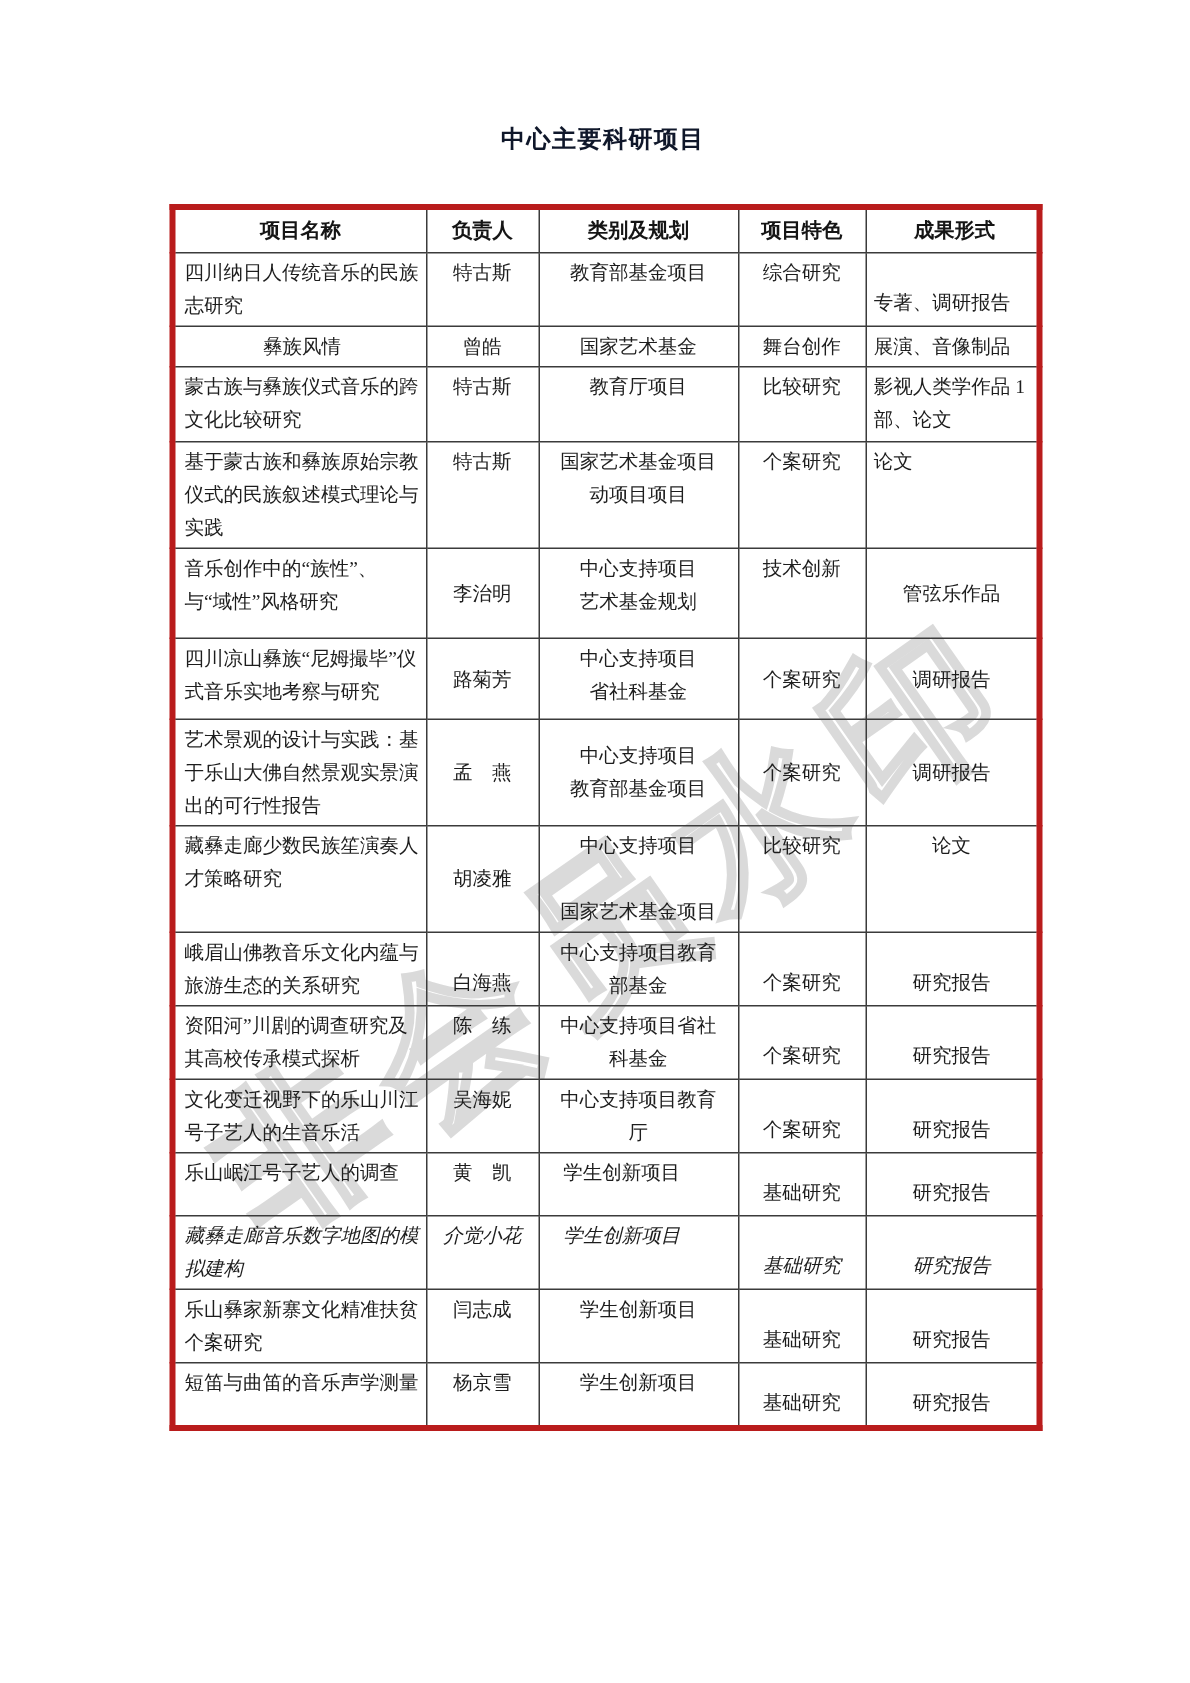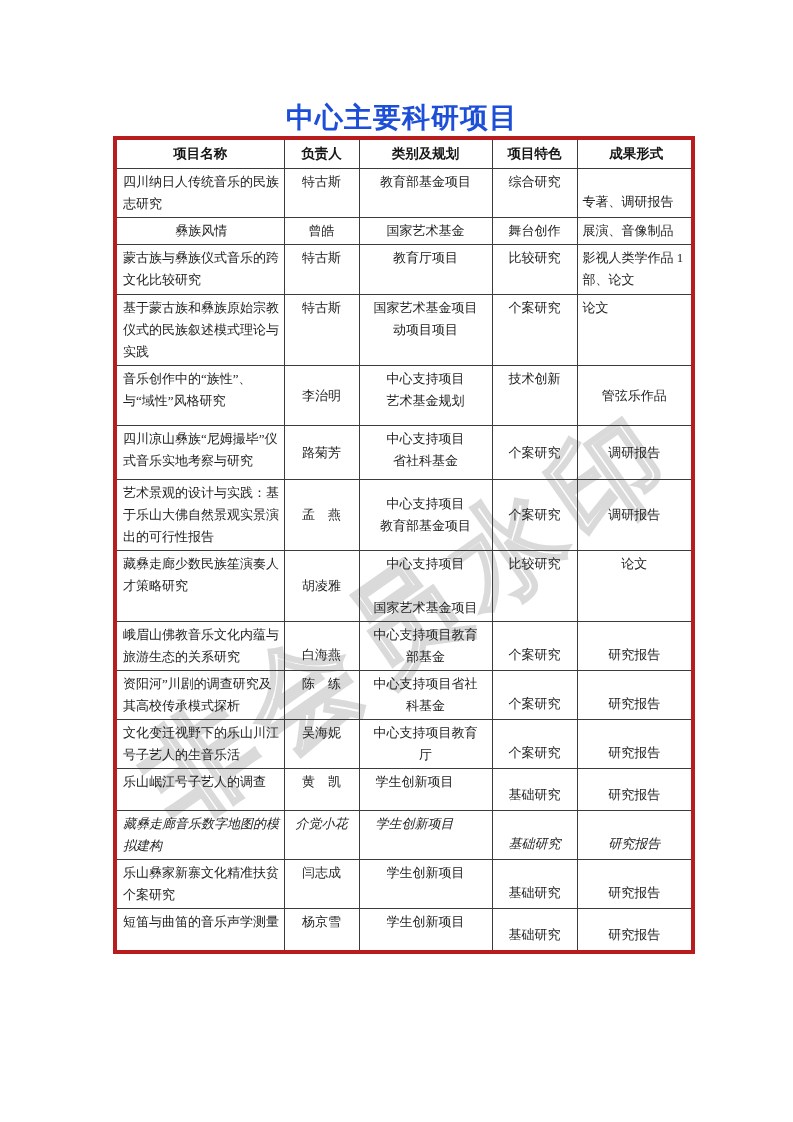--- a/index.html
+++ b/index.html
@@ -15,23 +15,23 @@
     position:absolute; left:55px; top:545px; width:700px; height:130px;
     text-align:center; white-space:nowrap;
     transform:rotate(-35deg);
     font-size:110px; font-weight:bold; letter-spacing:14px;
     color:rgba(205,205,205,0.5);
     -webkit-text-stroke:3px rgba(188,188,188,0.55);
     -webkit-text-fill-color:transparent;
     z-index:0; pointer-events:none;
   }
   .doc-title {
-    position:absolute; top:99px; left:113px; width:578px;
+    position:absolute; top:83px; left:113px; width:578px;
     margin:0; text-align:center;
-    font-size:28px; font-weight:bold; letter-spacing:1px; color:#1d4ed8;
+    font-size:16px; font-weight:bold; letter-spacing:1px; color:#0f172a;
     z-index:1;
   }
   table.projects {
     position:absolute; top:136px; left:113px; width:578px;
     border-collapse:collapse; table-layout:fixed;
     background:transparent; z-index:1;
     border:4px solid #b91c1c;
   }
   .projects th, .projects td { border:1px solid #3b3b3b; }
   .projects th {

